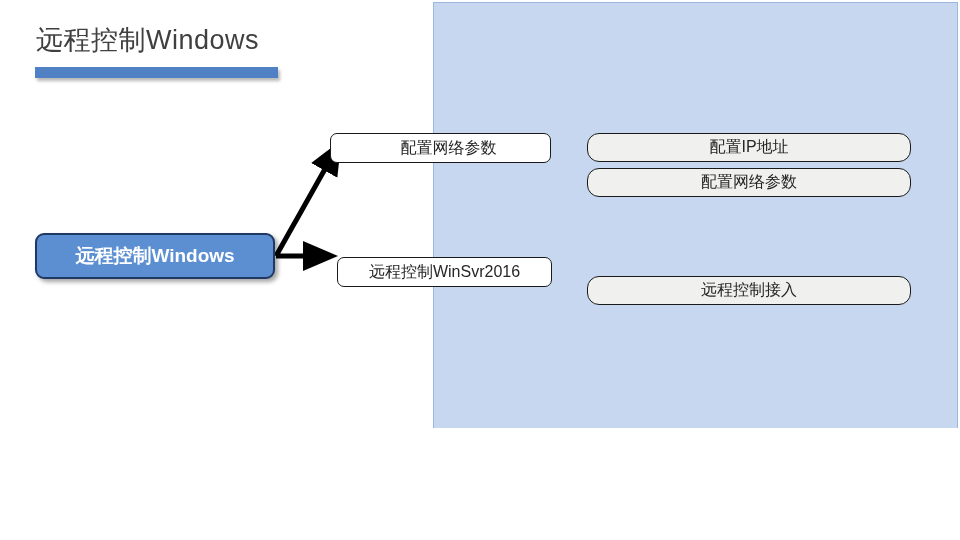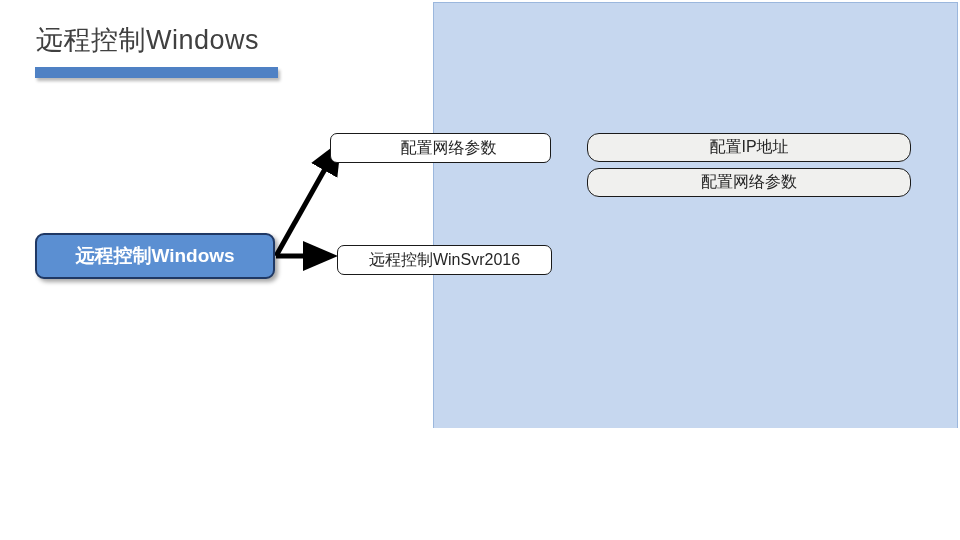--- a/index.html
+++ b/index.html
@@ -85,21 +85,21 @@
     border-radius: 7px;
     box-sizing: border-box;
     display: flex;
     align-items: center;
     justify-content: center;
     font-size: 16px;
     color: #262626;
     white-space: nowrap;
   }
   .l2-box.network  { left: 330px; top: 133px; width: 221px; height: 30px; padding-left: 16px; }
-  .l2-box.remote   { left: 337px; top: 245px; width: 215px; height: 30px; }
+  .l2-box.remote   { left: 337px; top: 257px; width: 215px; height: 30px; }
 
   
   .l3-box {
     position: absolute;
     background: #f0f0ee;
     border: 1.4px solid #1a1a1a;
     border-radius: 12px;
     box-sizing: border-box;
     display: flex;
     align-items: center;
@@ -150,14 +150,15 @@
 
   <div class="l2-box network">配置网络参数</div>
 
   <div class="l2-box remote">远程控制WinSvr2016</div>
 
   <div class="l3-box ip">配置IP地址</div>
 
   <div class="l3-box ping">配置网络参数</div>
 
 
+  <div class="l3-box access">远程控制接入</div>
 
 </div>
 
 </body></html>

